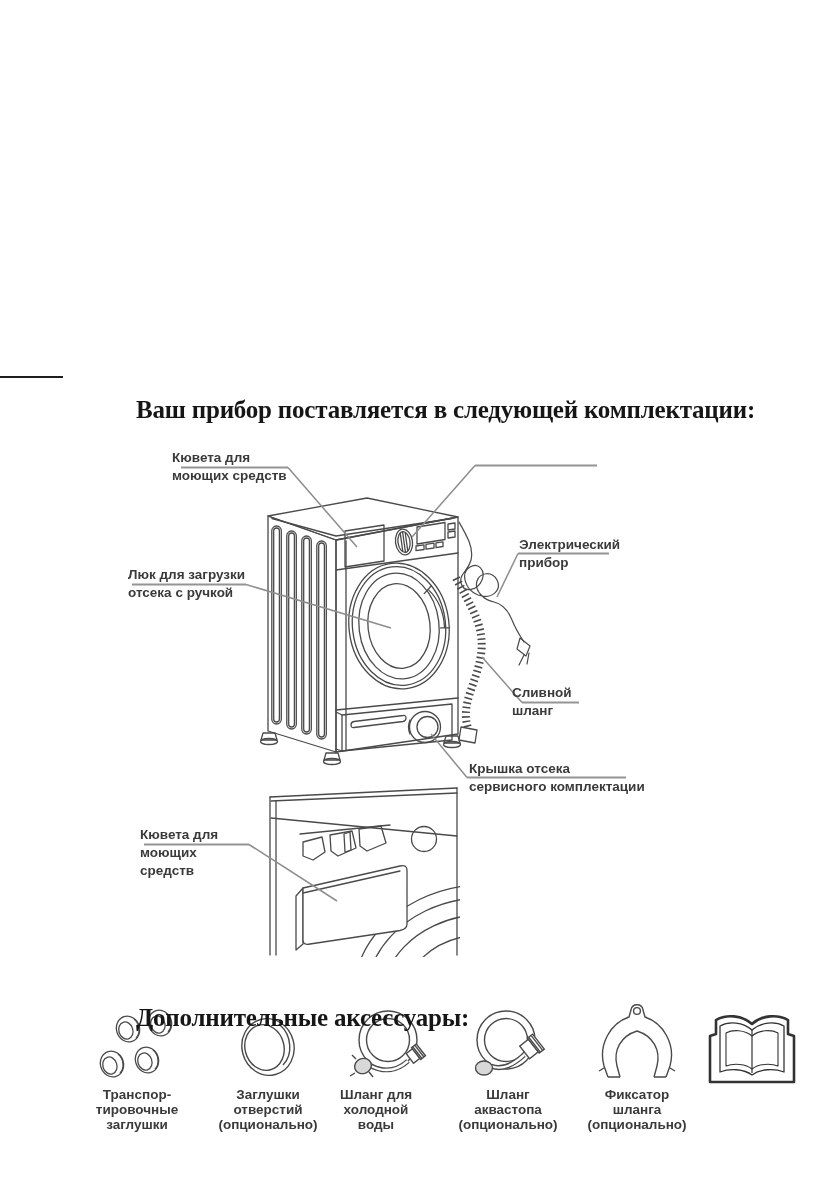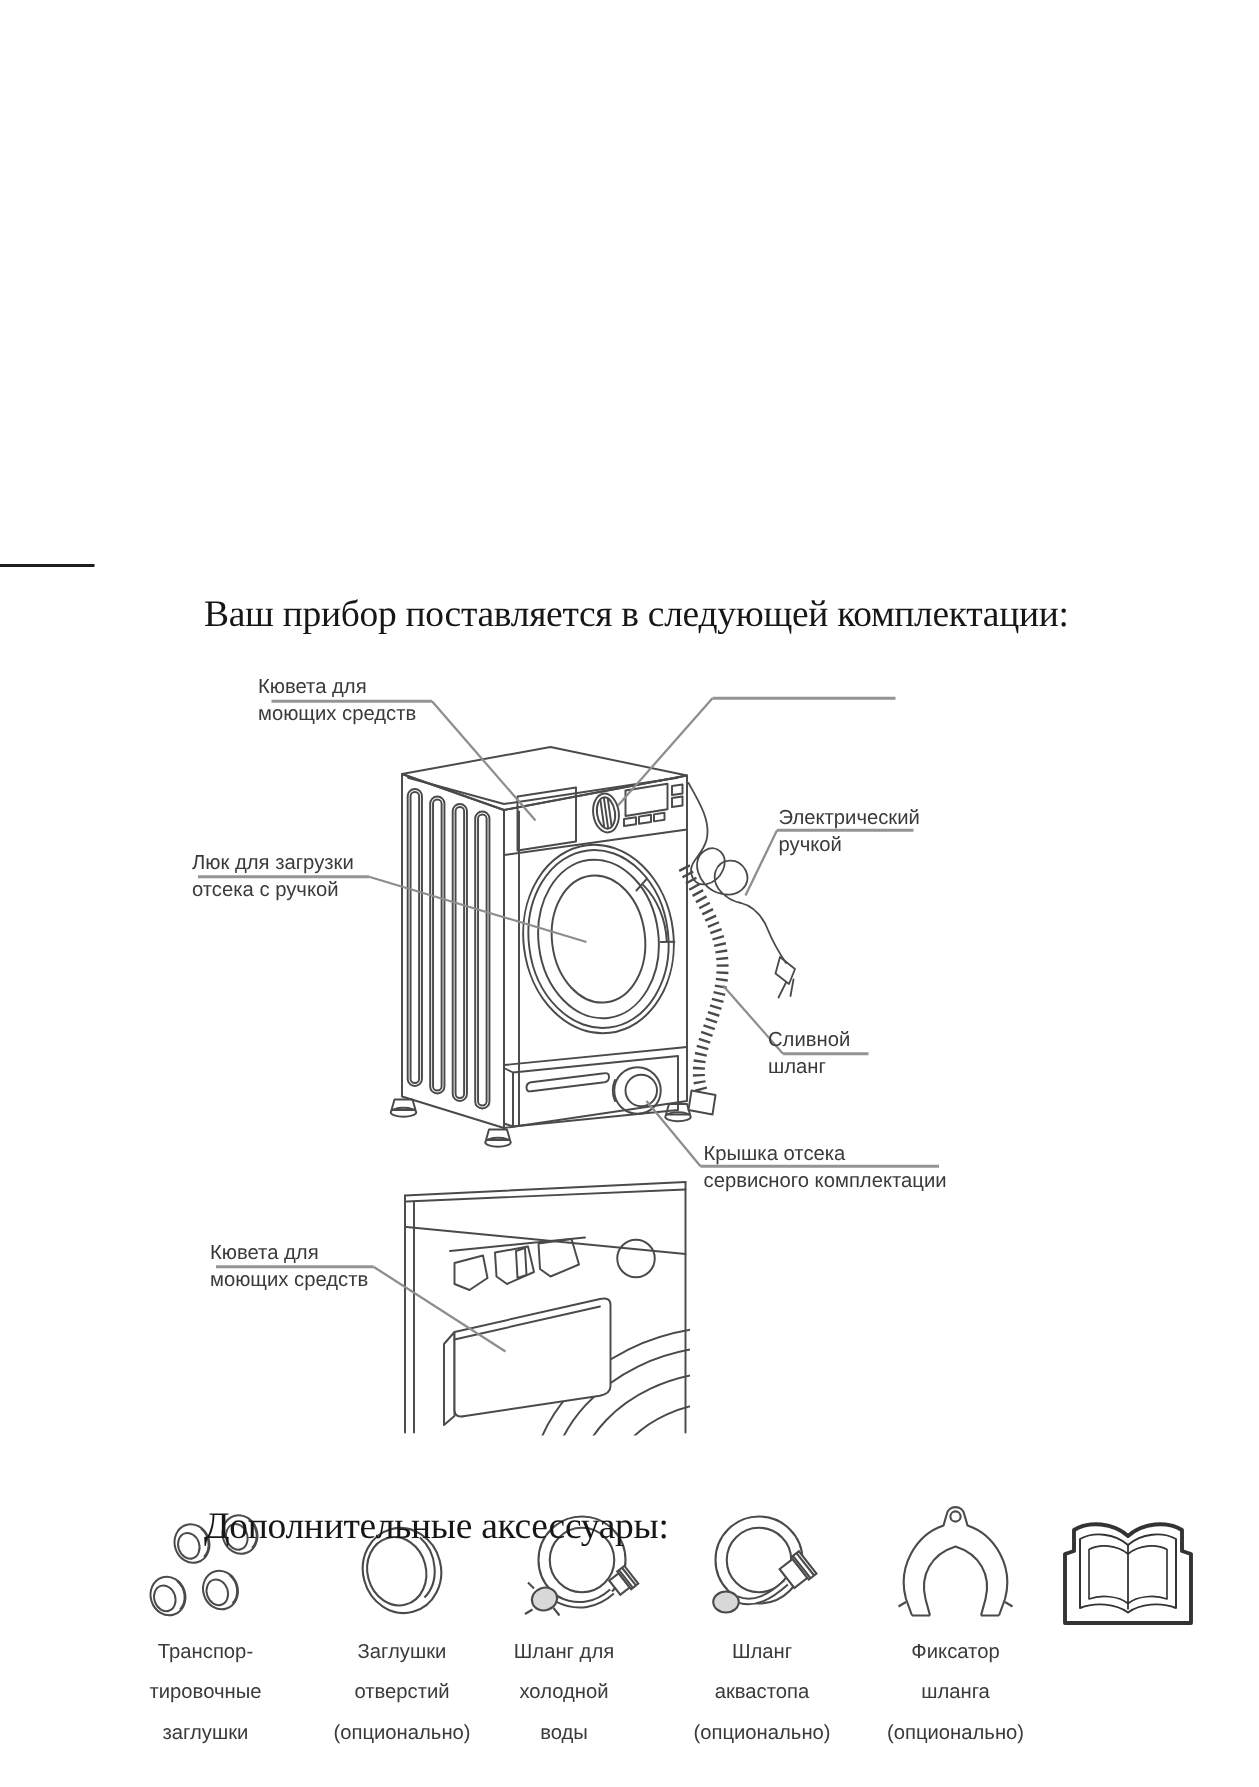--- a/index.html
+++ b/index.html
@@ -1,24 +1,24 @@
 <!DOCTYPE html>
 <html><head>
 <meta charset="utf-8">
 <style>
   html,body{margin:0;padding:0;background:#ffffff;}
   .page{position:relative;width:839px;height:1191px;background:#fff;overflow:hidden;
-        font-family:"Liberation Sans",sans-serif;}
+        font-family:"Liberation Sans",sans-serif;font-weight:bold;}
   .rule{position:absolute;left:0;top:376px;width:63px;height:2px;background:#1e1e1e;}
   .title{position:absolute;font-family:"Liberation Serif",serif;font-size:25px;
          color:#161616;white-space:nowrap;letter-spacing:-0.2px;}
   .lbl{position:absolute;font-size:13.5px;line-height:18px;color:#3a3a3a;
        white-space:pre-line;}
   .center{text-align:left;}
-  .acc{position:absolute;font-size:13.5px;line-height:27px;color:#3a3a3a;
+  .acc{position:absolute;font-size:13.5px;line-height:15px;color:#3a3a3a;
        text-align:center;white-space:pre-line;top:1087px;}
   svg{position:absolute;left:0;top:0;}
 </style>
 </head>
 <body>
 
 <div class="page">
 
   <div class="rule"></div>
 
@@ -212,21 +212,21 @@
       <path stroke-width="2.6" d="M752,1024 C742,1015 726,1014 716,1020 L716,1034 L710,1036 L710,1082 L794,1082 L794,1036 L788,1034 L788,1020 C778,1014 762,1015 752,1024 Z"></path>
       <path stroke-width="1.3" d="M752,1030 C743,1022 729,1021 720,1026 L720,1072 C730,1068 744,1069 752,1075 C760,1069 774,1068 784,1072 L784,1026 C775,1021 761,1022 752,1030 Z"></path>
       <path stroke-width="1.1" d="M752,1036 C745,1030 733,1029 726,1033 L726,1066 C734,1063 746,1064 752,1069 C758,1064 770,1063 778,1066 L778,1033 C771,1029 759,1030 752,1036"></path>
       <line x1="752" y1="1030" x2="752" y2="1073" stroke-width="1.2"></line>
     </g>
   </svg>
 
   <div class="lbl center" style="left:172px;top:449px;width:120px">Кювета для
 моющих средств</div>
   <div class="lbl" style="left:519px;top:536px">Электрический
-ручкой</div>
+прибор</div>
   <div class="lbl center" style="left:128px;top:566px;width:122px">Люк для загрузки
 отсека с ручкой</div>
   <div class="lbl" style="left:512px;top:684px">Сливной
 шланг</div>
   <div class="lbl" style="left:469px;top:760px">Крышка отсека
 сервисного комплектации</div>
   <div class="lbl center" style="left:140px;top:826px;width:112px">Кювета для
 моющих средств</div>
 
   <div class="title" style="left:136px;top:1004px">Дополнительные аксессуары:</div>

